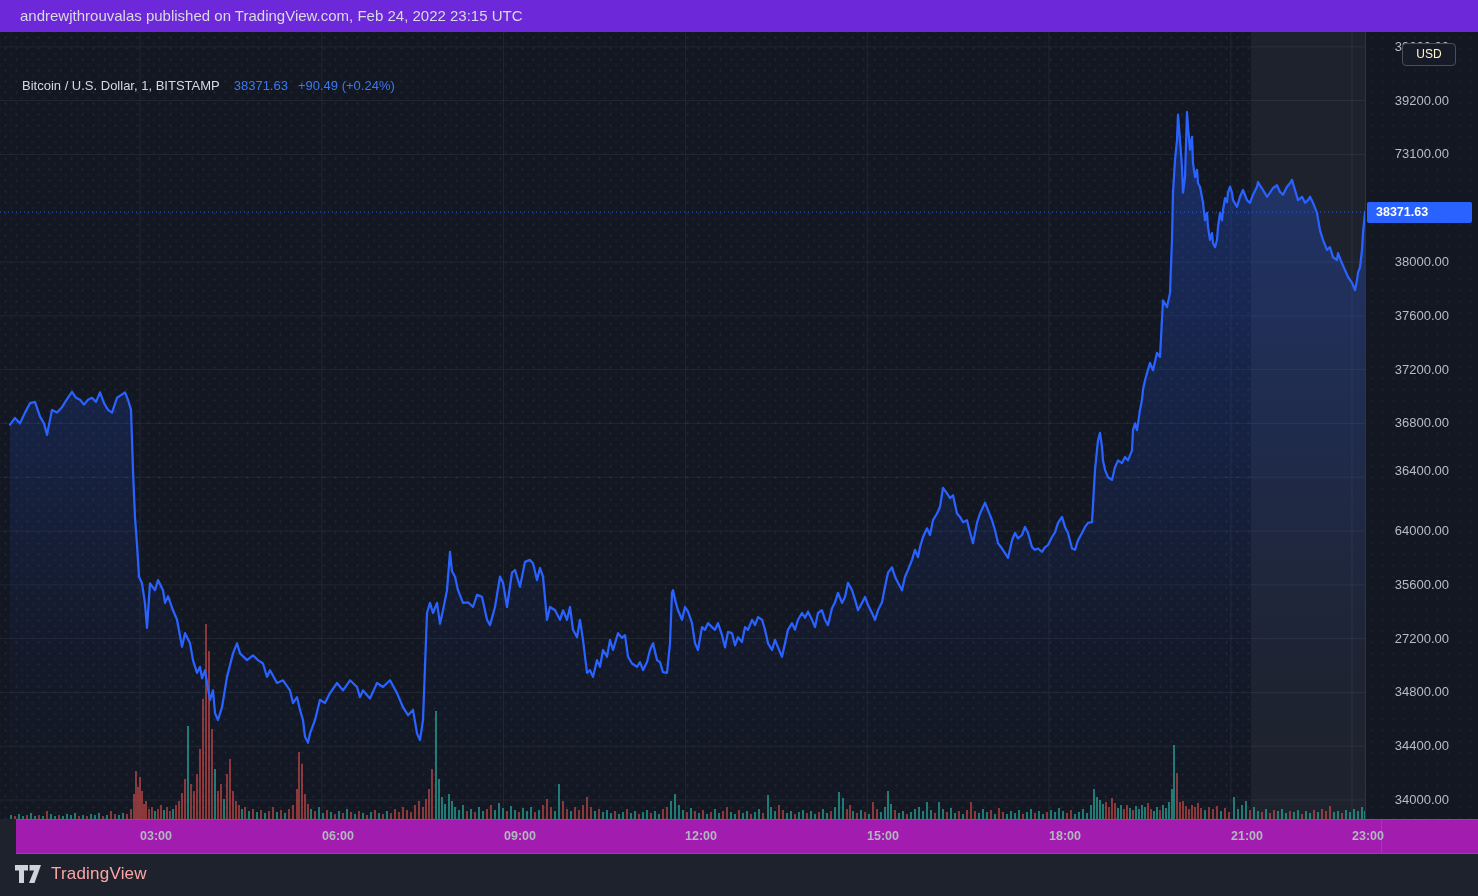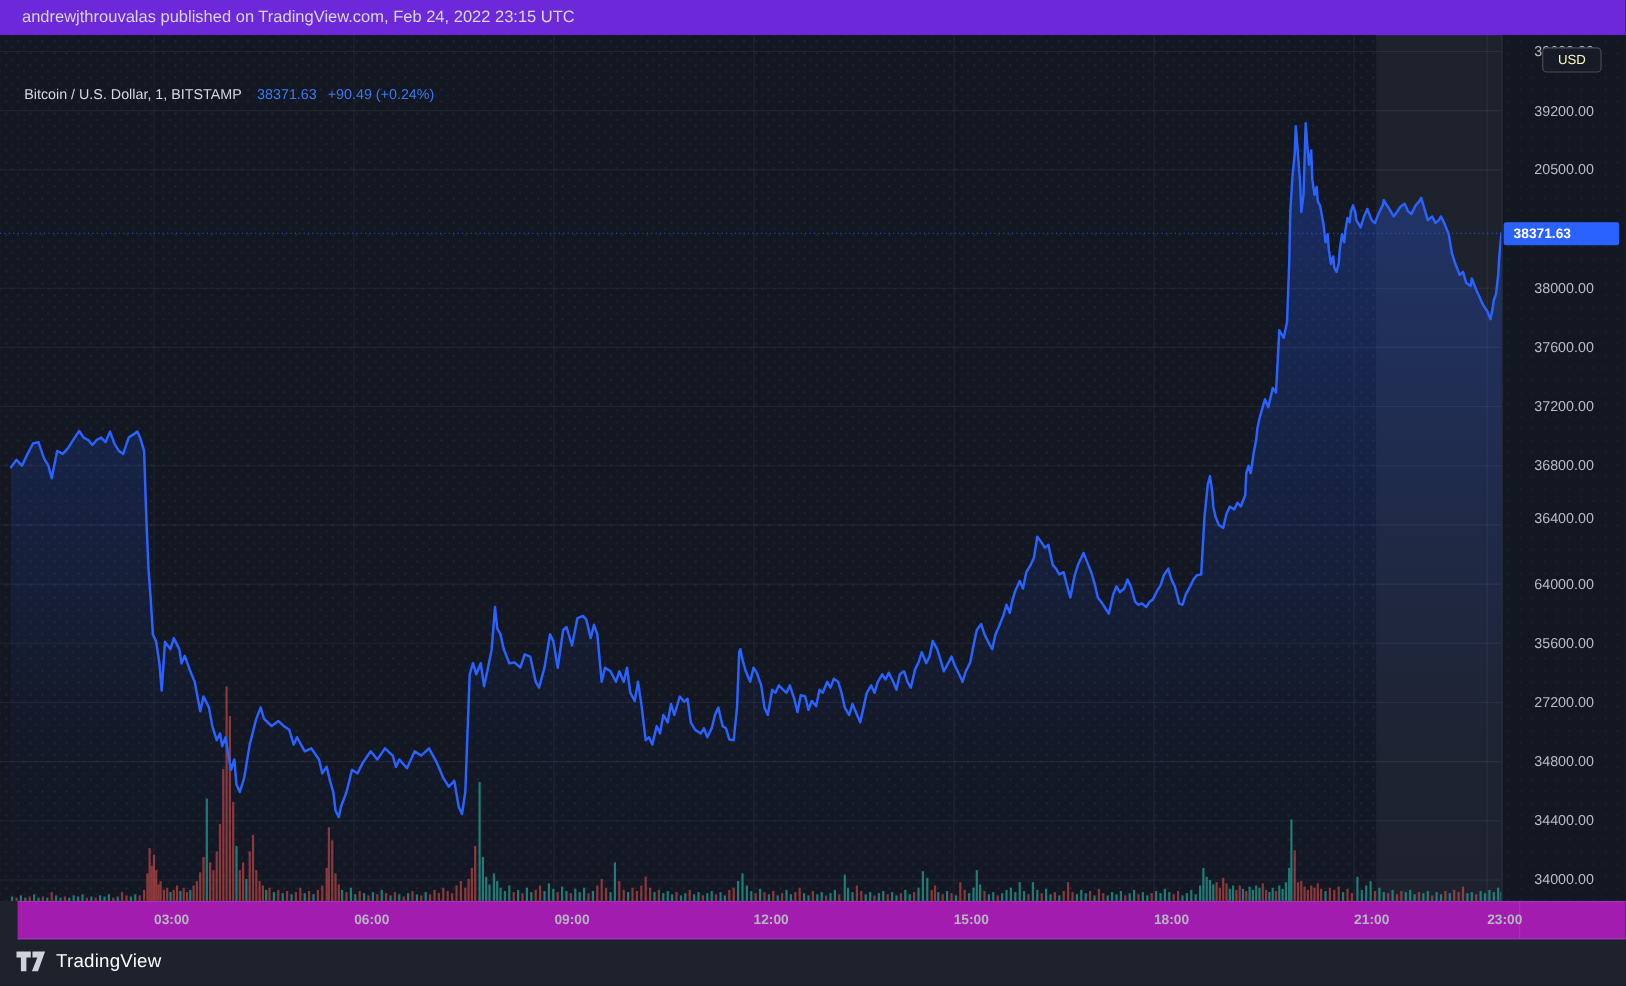--- a/index.html
+++ b/index.html
@@ -43,21 +43,21 @@
   .legend .row1{white-space:nowrap;}
   .legend .sym{color:#d5d8e0;}
   .legend .lp{color:#3c78f0;margin-left:14px;}
   .legend .chg{color:#3c78f0;margin-left:10px;}
   .legend .row2{margin-top:6px;}
   .legend .voll{color:#d5d8e0;}
   .legend .volv{color:#42bda8;margin-left:7px;}
   
   .footer{position:absolute;left:14px;top:859px;height:30px;display:flex;align-items:center;}
   .tvmark{width:28px;height:22px;margin-right:9px;}
-  .brand{font-size:17px;font-weight:500;letter-spacing:.2px;color:#ffffff;}
+  .brand{font-size:17px;font-weight:500;letter-spacing:.2px;color:#fca5a5;}
 </style>
 </head>
 <body>
 
 <div class="shot">
 
   <div class="topbar">
     <div class="pub">andrewjthrouvalas published on TradingView.com, Feb 24, 2022 23:15 UTC</div>
   </div>
 
@@ -474,21 +474,21 @@
       <div class="plabel" style="top: 706px;">34400.00</div>
       <div class="plabel" style="top: 652px;">34800.00</div>
       <div class="plabel" style="top: 599px;">27200.00</div>
       <div class="plabel" style="top: 545px;">35600.00</div>
       <div class="plabel" style="top: 491px;">64000.00</div>
       <div class="plabel" style="top: 413px; margin-top: 18px;">36400.00</div>
       <div class="plabel" style="top: 383px;">36800.00</div>
       <div class="plabel" style="top: 330px;">37200.00</div>
       <div class="plabel" style="top: 276px;">37600.00</div>
       <div class="plabel" style="top: 222px;">38000.00</div>
-      <div class="plabel" style="top: 114px;">20500.00</div>
+      <div class="plabel" style="top: 114px;">73100.00</div>
       <div class="plabel" style="top: 61px;">39200.00</div>
       <div class="plabel" style="top: 7px;">39600.00</div>
     <div class="usd-badge">USD</div>
     <div class="price-badge" id="last-price-badge" style="top: 170px;">38371.63</div>
   </div>
 
   <div class="taxis" id="time-axis">
     <div class="corner"></div>
   <div class="tlabel" style="left: 140px;">03:00</div>
       <div class="tlabel" style="left: 322px;">06:00</div>

